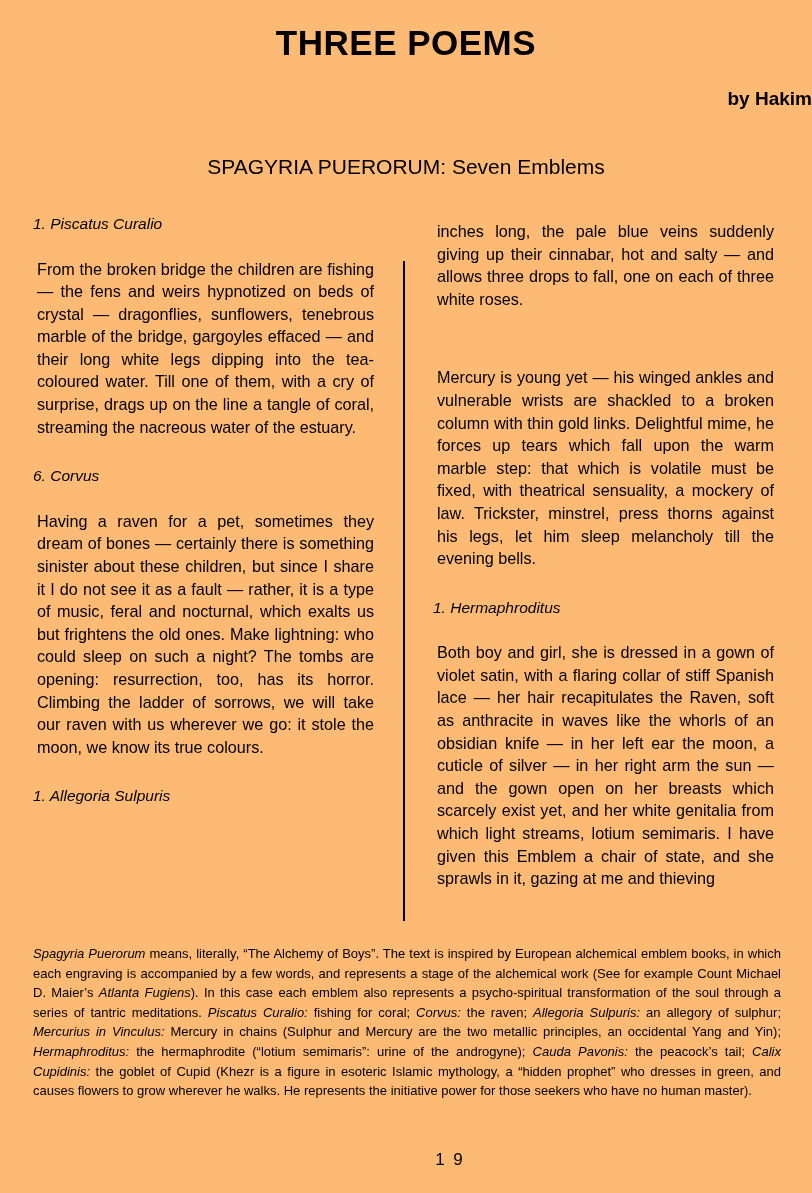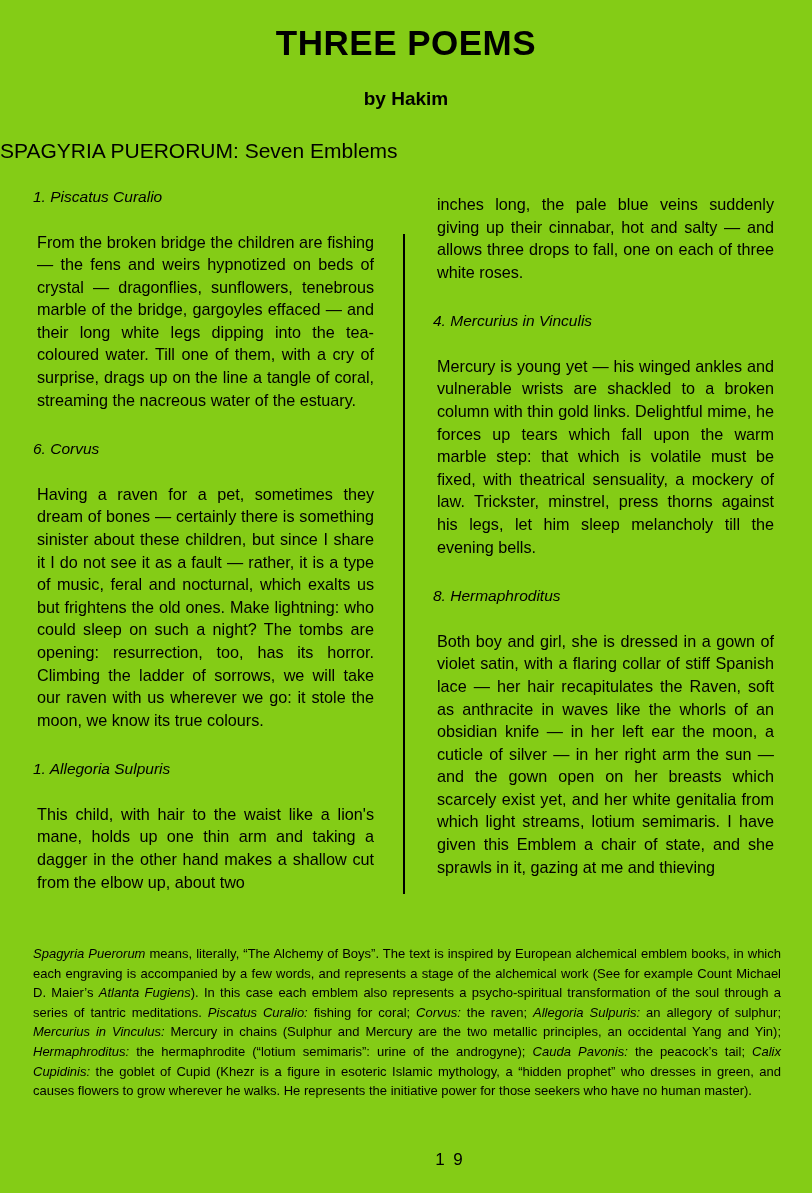--- a/index.html
+++ b/index.html
@@ -10,21 +10,21 @@
   }
   body {
     font-family: "Liberation Sans", sans-serif;
     color: #000000;
     -webkit-font-smoothing: none;
   }
   #page {
     position: relative;
     width: 812px;
     height: 1193px;
-    background: #84cc16;
+    background: #fdba74;
     overflow: hidden;
     box-sizing: border-box;
   }
 
   
   .masthead {
     position: absolute;
     left: 0;
     top: 0;
     width: 812px;
@@ -32,40 +32,41 @@
   .doc-title {
     text-align: center;
     font-size: 35px;
     font-weight: bold;
     letter-spacing: 0.5px;
     margin: 0;
     padding-top: 25px;
     line-height: 1.0;
   }
   .doc-byline {
-    text-align: center;
+    text-align: right;
     font-size: 19px;
     font-weight: bold;
     margin: 0;
     padding-top: 29px;
     line-height: 1.0;
   }
   .doc-subtitle {
+    text-align: center;
     font-size: 21px;
     font-weight: normal;
-    margin: 0;
+    margin: 16px;
     padding-top: 32px;
     line-height: 1.0;
   }
 
   
   .columns {
     position: absolute;
     left: 33px;
-    top: 189px;
+    top: 216px;
     width: 745px;
     height: 715px;
   }
   .col {
     position: absolute;
     top: 0;
     width: 345px;
     height: 715px;
   }
   .col-left  { left: 0; }
@@ -147,33 +148,31 @@
       <p class="poem-body">From the broken bridge the children are fishing — the fens and weirs hypnotized on beds of crystal — dragonflies, sunflowers, tenebrous marble of the bridge, gargoyles effaced — and their long white legs dipping into the tea-coloured water. Till one of them, with a cry of surprise, drags up on the line a tangle of coral, streaming the nacreous water of the estuary.</p>
 
       <div class="gap-before-head"></div>
       <div class="poem-heading">6. Corvus</div>
       <div class="gap-before-body"></div>
       <p class="poem-body">Having a raven for a pet, sometimes they dream of bones — certainly there is something sinister about these children, but since I share it I do not see it as a fault — rather, it is a type of music, feral and nocturnal, which exalts us but frightens the old ones. Make lightning: who could sleep on such a night? The tombs are opening: resurrection, too, has its horror. Climbing the ladder of sorrows, we will take our raven with us wherever we go: it stole the moon, we know its true colours.</p>
 
       <div class="gap-before-head"></div>
       <div class="poem-heading">1. Allegoria Sulpuris</div>
       <div class="gap-before-body"></div>
-      <p class="poem-body">This child, with hair to the waist like a lion's mane, holds up one thin arm and taking a dagger in the other hand makes a shallow cut from the elbow up, about two</p>
     </div>
 
     <div class="col col-right">
       <p class="poem-body">inches long, the pale blue veins suddenly giving up their cinnabar, hot and salty — and allows three drops to fall, one on each of three white roses.</p>
 
       <div class="gap-before-head"></div>
-      <div class="poem-heading">4. Mercurius in Vinculis</div>
       <div class="gap-before-body"></div>
       <p class="poem-body">Mercury is young yet — his winged ankles and vulnerable wrists are shackled to a broken column with thin gold links. Delightful mime, he forces up tears which fall upon the warm marble step: that which is volatile must be fixed, with theatrical sensuality, a mockery of law. Trickster, minstrel, press thorns against his legs, let him sleep melancholy till the evening bells.</p>
 
       <div class="gap-before-head"></div>
-      <div class="poem-heading">8. Hermaphroditus</div>
+      <div class="poem-heading">1. Hermaphroditus</div>
       <div class="gap-before-body"></div>
       <p class="poem-body">Both boy and girl, she is dressed in a gown of violet satin, with a flaring collar of stiff Spanish lace — her hair recapitulates the Raven, soft as anthracite in waves like the whorls of an obsidian knife — in her left ear the moon, a cuticle of silver — in her right arm the sun — and the gown open on her breasts which scarcely exist yet, and her white genitalia from which light streams, lotium semimaris. I have given this Emblem a chair of state, and she sprawls in it, gazing at me and thieving</p>
     </div>
 
   </div>
 
   <div class="footnote"><i>Spagyria Puerorum</i><span> means, literally, “The Alchemy of Boys”. The text is inspired by European alchemical emblem books, in which each engraving is accompanied by a few words, and represents a stage of the alchemical work (See for example Count Michael D. Maier’s </span><i>Atlanta Fugiens</i><span>). In this case each emblem also represents a psycho-spiritual transformation of the soul through a series of tantric meditations. </span><i>Piscatus Curalio:</i><span> fishing for coral; </span><i>Corvus:</i><span> the raven; </span><i>Allegoria Sulpuris:</i><span> an allegory of sulphur; </span><i>Mercurius in Vinculus:</i><span> Mercury in chains (Sulphur and Mercury are the two metallic principles, an occidental Yang and Yin); </span><i>Hermaphroditus:</i><span> the hermaphrodite (“lotium semimaris”: urine of the androgyne); </span><i>Cauda Pavonis:</i><span> the peacock’s tail; </span><i>Calix Cupidinis:</i><span> the goblet of Cupid (Khezr is a figure in esoteric Islamic mythology, a “hidden prophet” who dresses in green, and causes flowers to grow wherever he walks. He represents the initiative power for those seekers who have no human master).</span></div>
 
   <div class="page-number">1 9</div>
 

